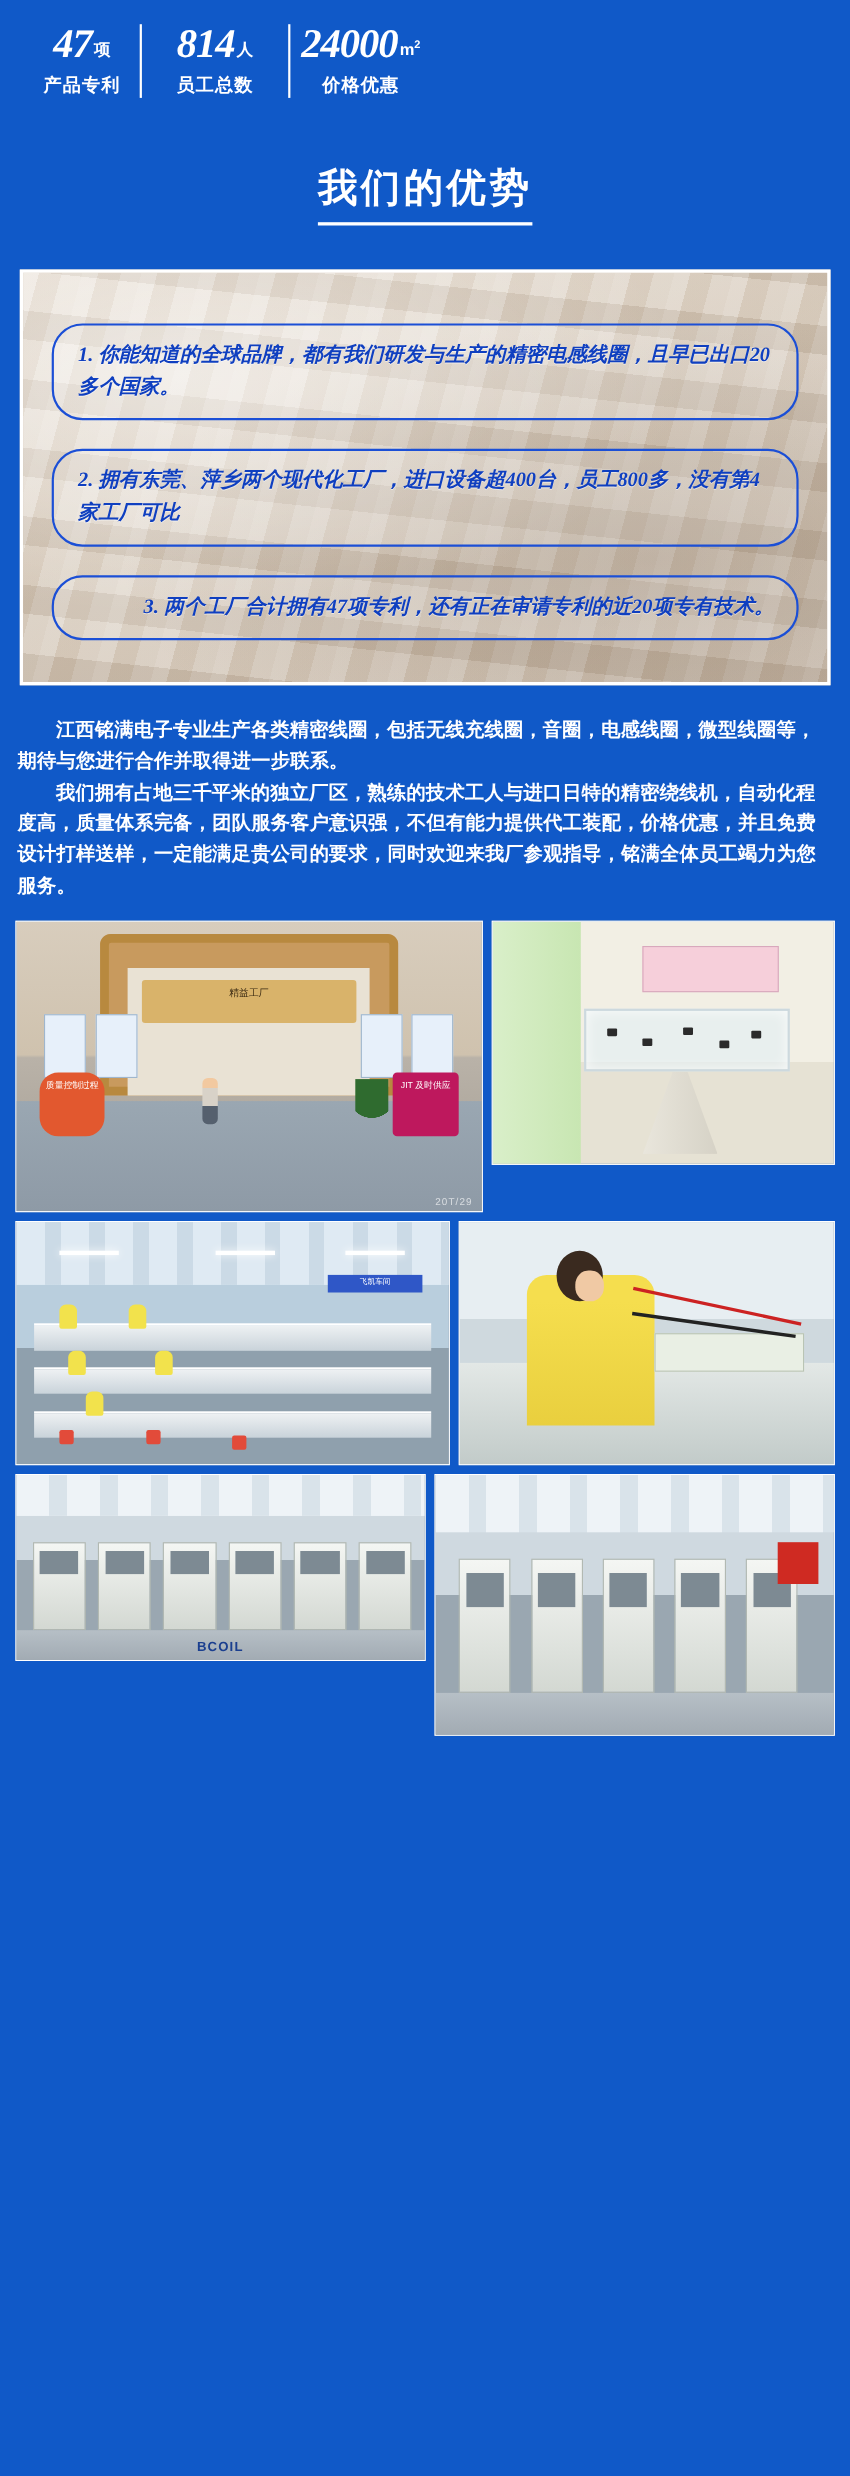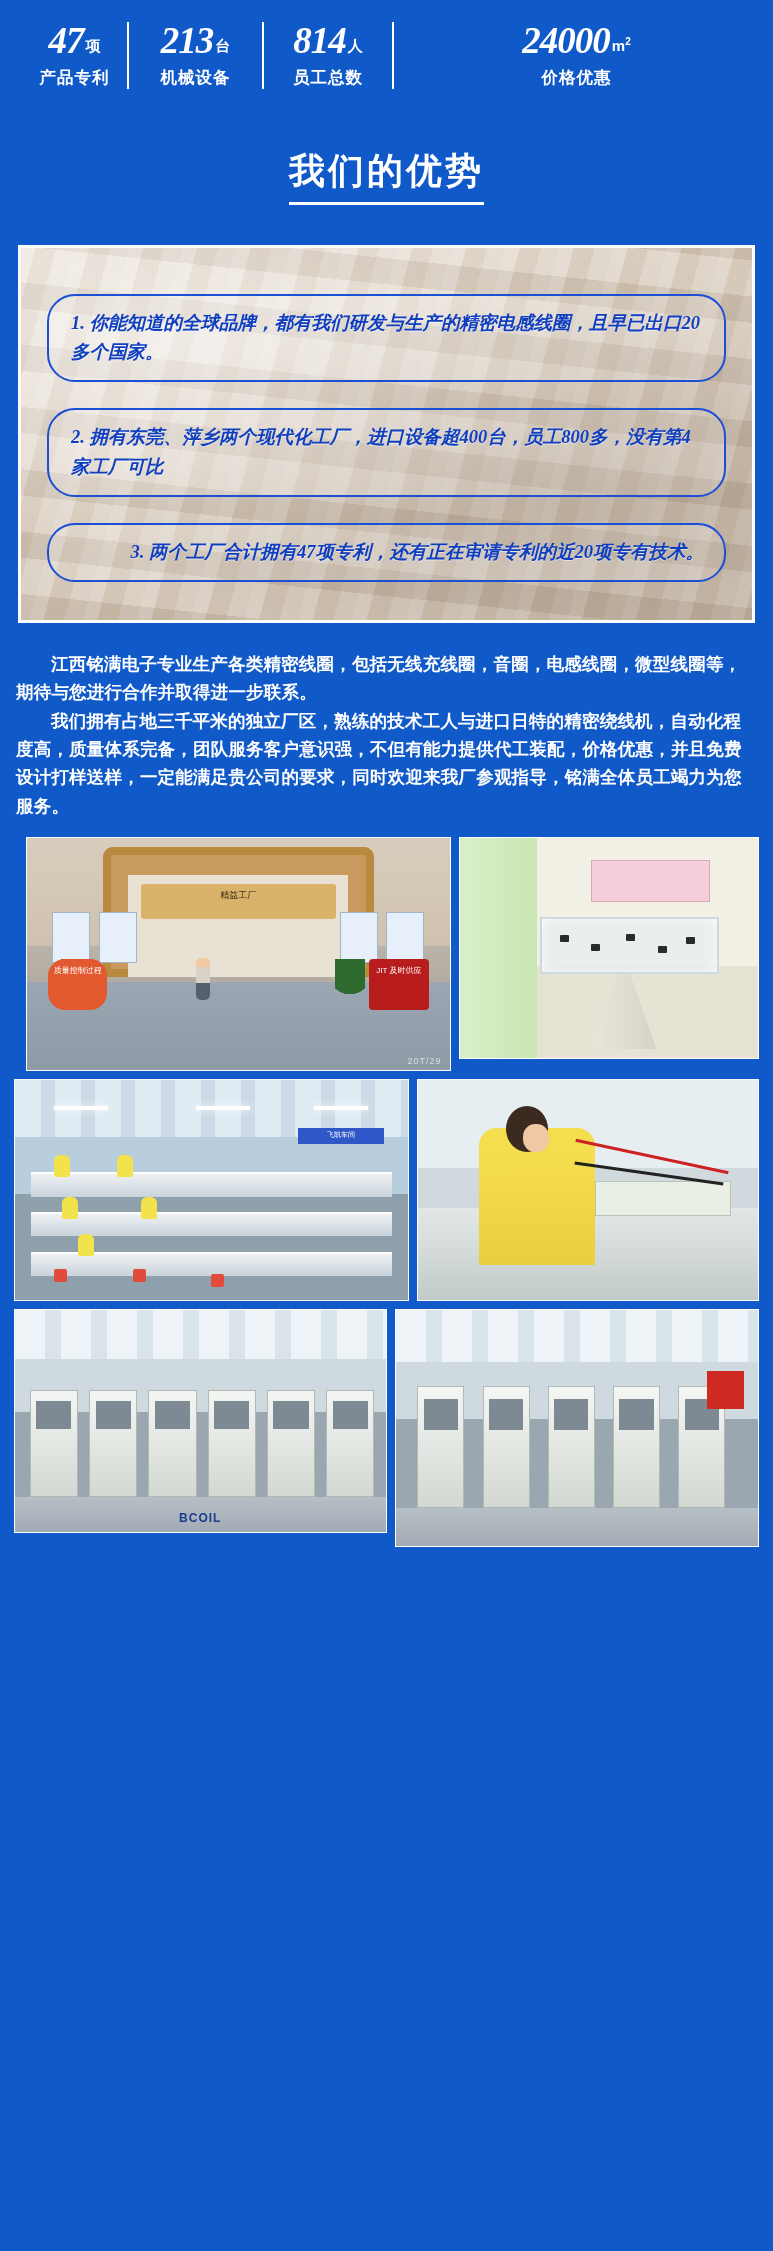--- a/index.html
+++ b/index.html
@@ -153,21 +153,21 @@
   .ph .cap {
     position: absolute;
     bottom: 4px;
     right: 8px;
     font-size: 9px;
     color: rgba(255,255,255,.65);
     letter-spacing: 1px;
   }
 
   
-  .p1 { flex: 0 0 57%; height: 234px; margin-left: 12px; }
+  .p1 { flex: 0 0 57%; height: 265px; }
   .p1 .bg {
     position: absolute; inset: 0;
     background: linear-gradient(#d8cdbd 0%, #cfc2ae 46%, #b9b2a8 47%, #a39c91 100%);
   }
   .p1 .arch {
     position: absolute; left: 18%; top: 4%; width: 64%; height: 56%;
     background: #c89a5e;
     border-radius: 10px 10px 0 0;
     box-shadow: inset 0 0 0 8px #b8893f;
   }
@@ -196,21 +196,21 @@
   .p1 .plant {
     position: absolute; bottom: 28%; width: 30px; height: 46px;
     background: radial-gradient(circle at 50% 30%, #2f6b2f 0 60%, transparent 61%);
   }
   .p1 .tagL, .p1 .tagR {
     position: absolute; width: 14%; height: 22%; border-radius: 4px;
     background: #e2582f; color: #fff; font-size: 8px; line-height: 1.5;
     text-align: center; padding-top: 6px;
   }
   .p1 .tagL { left: 5%; bottom: 26%; border-radius: 17px; }
-  .p1 .tagR { right: 5%; bottom: 26%; background: #b91c1c; }
+  .p1 .tagR { right: 5%; bottom: 26%; background: #be185d; }
 
   
   .p2 { flex: 1 1 auto; height: 222px; }
   .p2 .bg { position: absolute; inset: 0; background: linear-gradient(#f2efe4 0 58%, #e6e2d4 58% 100%); }
   .p2 .wallpanel { position: absolute; left: 0; top: 0; width: 26%; height: 100%; background: linear-gradient(90deg,#d9efc9,#c8e6b2); }
   .p2 .poster {
     position: absolute; right: 16%; top: 10%; width: 40%; height: 19%;
     background: #f6cfda; border: 1px solid #d8a8bc;
   }
   .p2 .case {
@@ -250,21 +250,21 @@
     background: linear-gradient(#f5de4e 18%, #e9cf3e 100%);
     border-radius: 18px 18px 0 0;
   }
   .p4 .head { position: absolute; left: 26%; top: 12%; width: 42px; height: 46px; background: #3a2a1f; border-radius: 50%; }
   .p4 .face { position: absolute; left: 31%; top: 20%; width: 26px; height: 28px; background: #f0c9a4; border-radius: 46%; }
   .p4 .tray { position: absolute; right: 8%; top: 46%; width: 40%; height: 16%; background: #e9efe4; border: 1px solid #b9c4b4; }
   .p4 .wire { position: absolute; left: 46%; top: 34%; width: 46%; height: 3px; background: #c22; transform: rotate(12deg); }
   .p4 .wire2 { position: absolute; left: 46%; top: 42%; width: 44%; height: 3px; background: #222; transform: rotate(8deg); }
 
   
-  .p5 { flex: 0 0 50%; height: 224px; padding-left: 16px; }
+  .p5 { flex: 0 0 50%; height: 170px; padding-left: 16px; }
   .p6 { flex: 1 1 auto; height: 238px; }
   .mbg { position: absolute; inset: 0; background: linear-gradient(#e7edf1 0 22%, #cfd9e0 22% 46%, #9aa7b1 46% 100%); }
   .mceil { position: absolute; left:0; top:0; width:100%; height:22%;
      background: repeating-linear-gradient(90deg,#eef3f7 0 30px,#d9e3ea 30px 46px); }
   .mach {
     position: absolute; bottom: 16%; width: 13%; height: 48%;
     background: linear-gradient(#f4f6f3,#d3d8d2);
     border: 1px solid #b2b9b2;
   }
   .mach i { position: absolute; left: 12%; top: 10%; width: 76%; height: 26%; background: #7d8a93; display:block; }
@@ -283,26 +283,20 @@
 
   <div class="stats">
 
     <div class="stat">
       <div class="stat-top">
         <span class="stat-num">47</span><span class="stat-unit">项</span>
       </div>
       <div class="stat-label">产品专利</div>
     </div>
 
-    <div class="stat">
-      <div class="stat-top">
-        <span class="stat-num">213</span><span class="stat-unit">台</span>
-      </div>
-      <div class="stat-label">机械设备</div>
-    </div>
 
     <div class="stat">
       <div class="stat-top">
         <span class="stat-num">814</span><span class="stat-unit">人</span>
       </div>
       <div class="stat-label">员工总数</div>
     </div>
 
     <div class="stat">
       <div class="stat-top">

